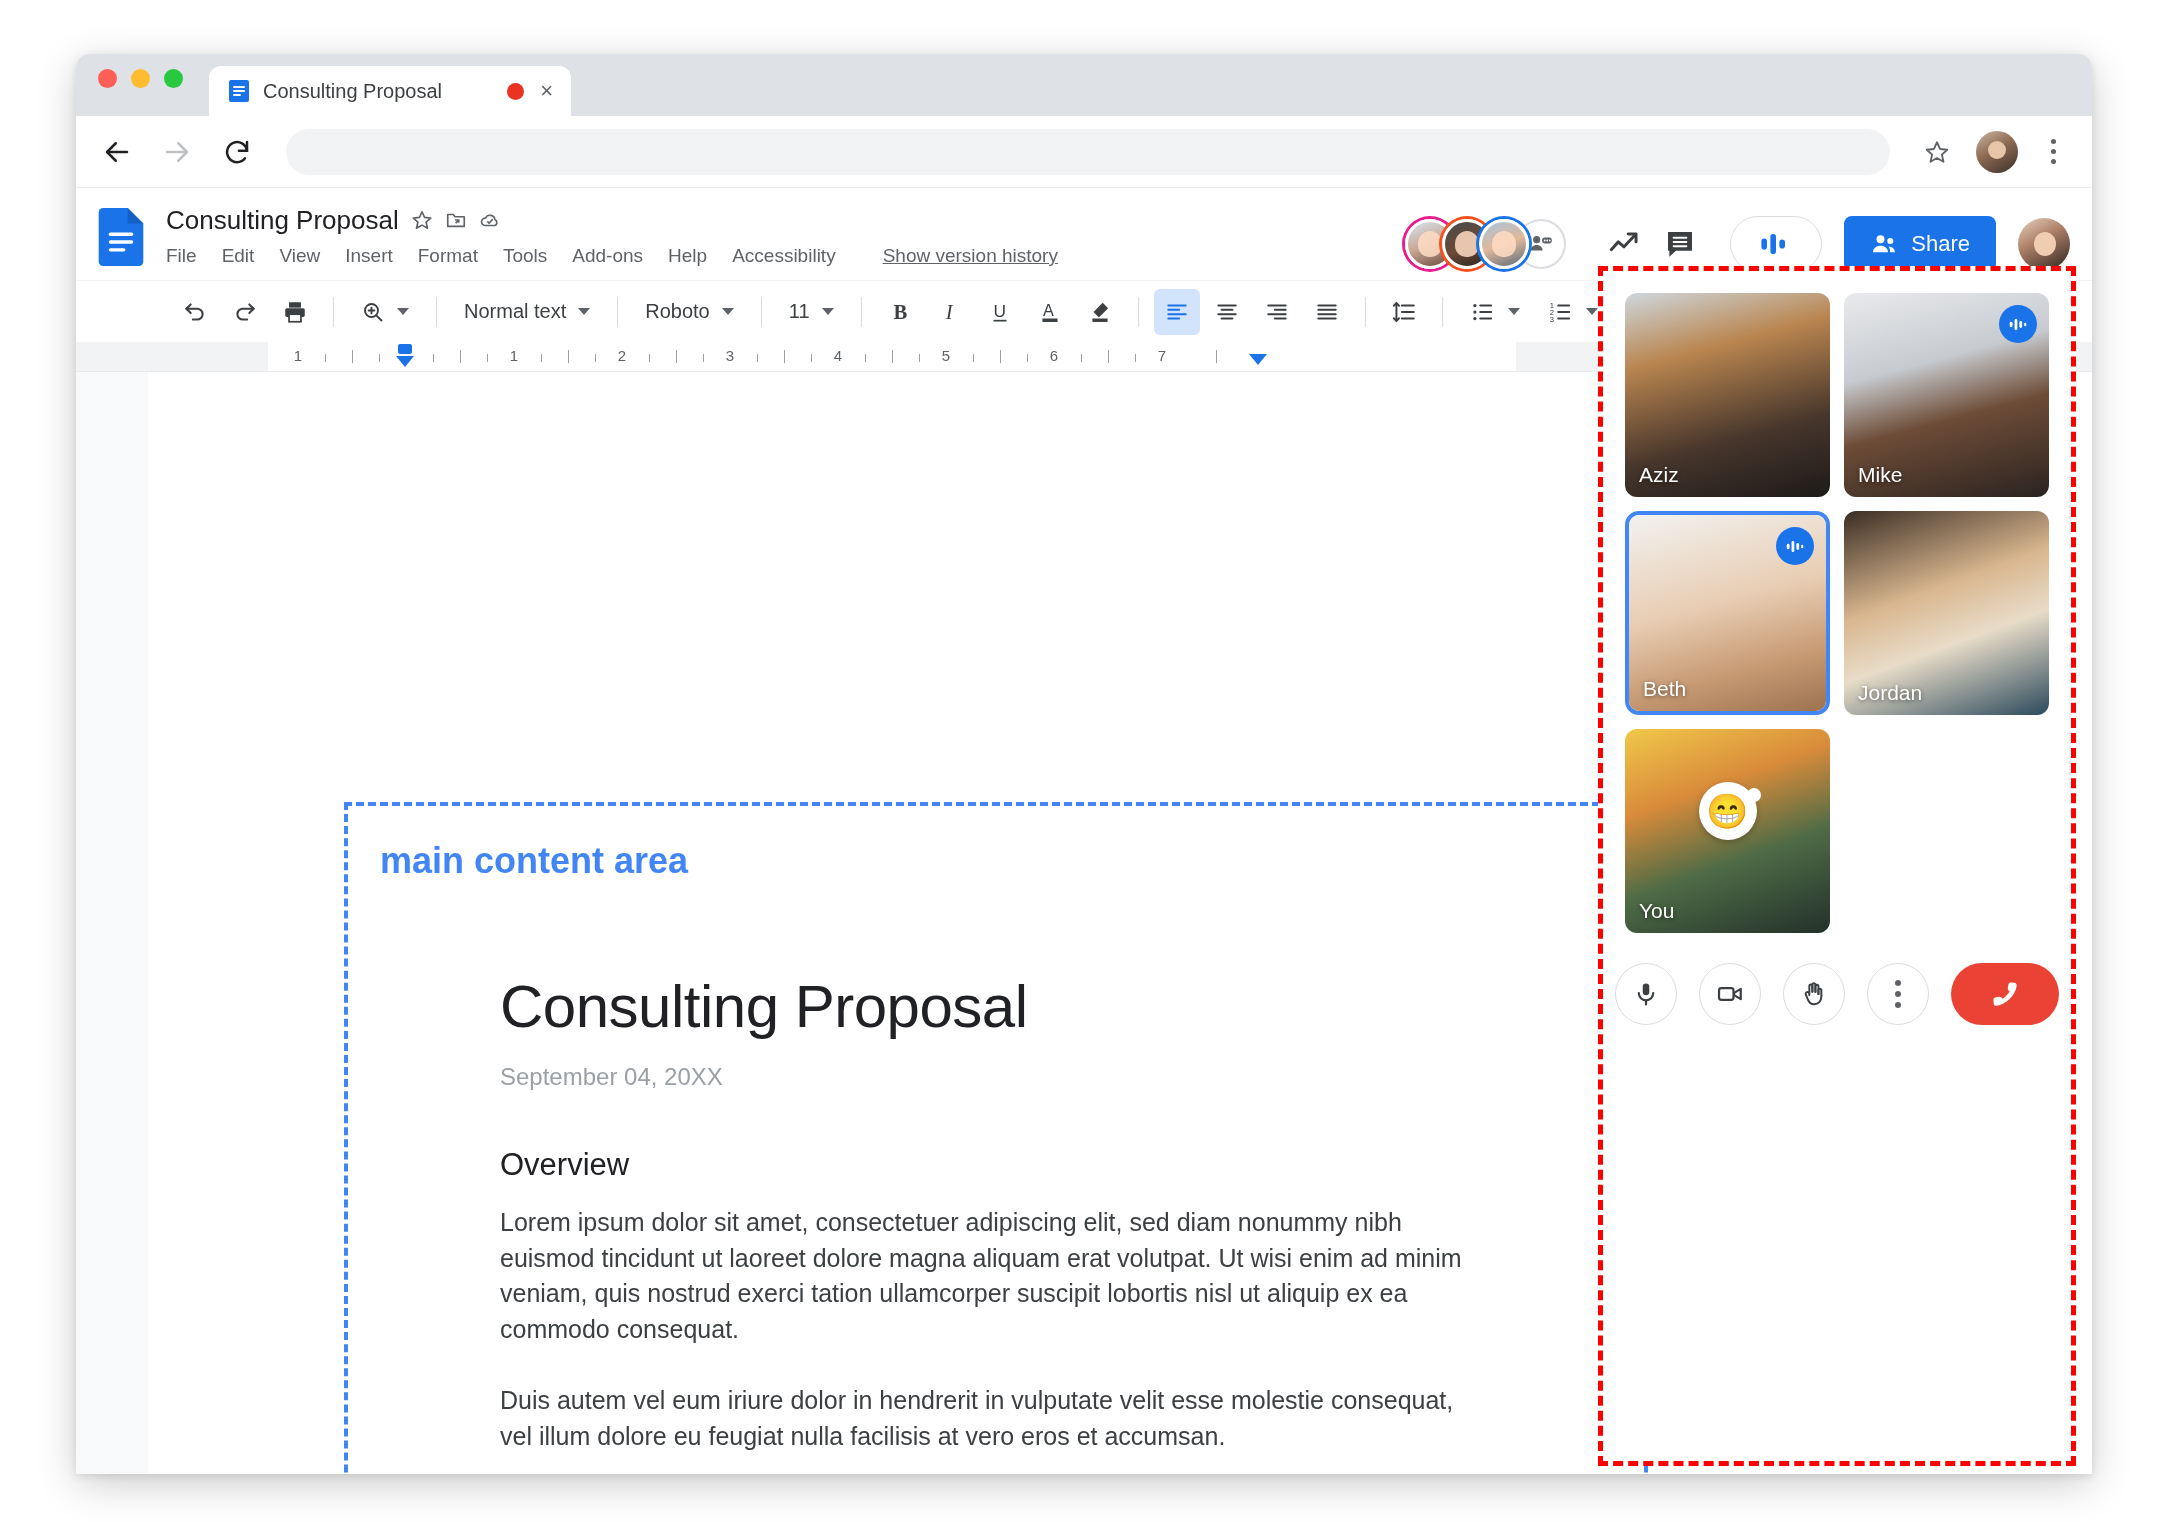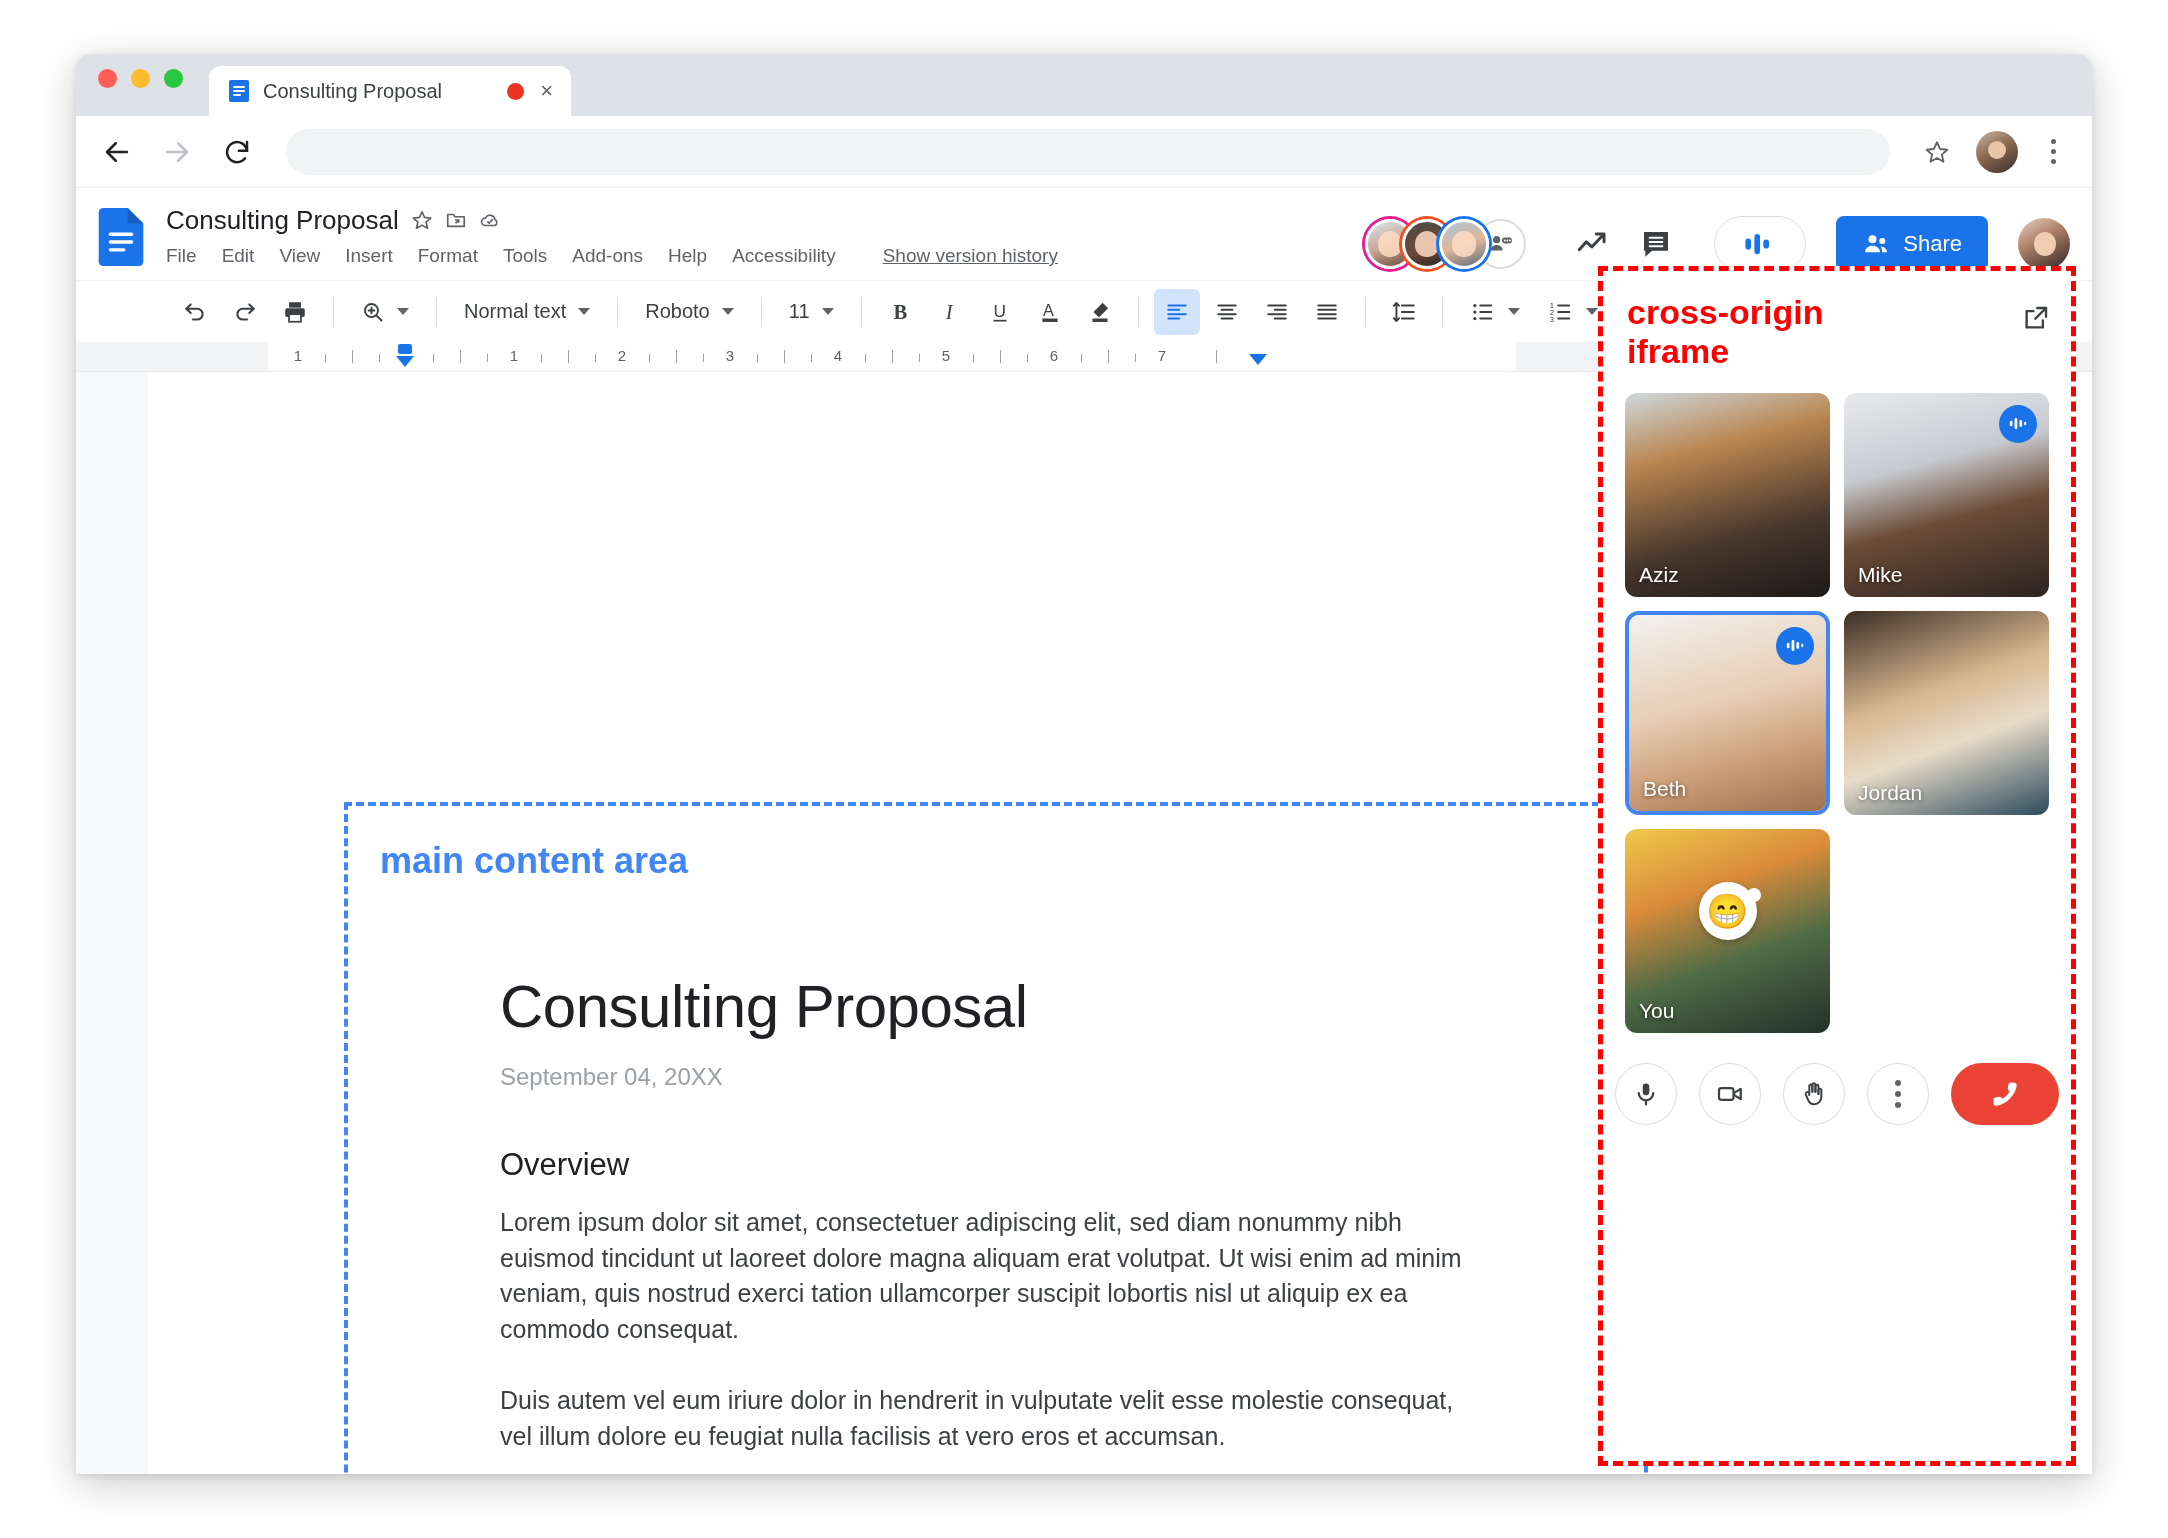--- a/index.html
+++ b/index.html
@@ -96,21 +96,21 @@
   .docs-header { display: flex; align-items: flex-start; padding: 14px 22px 6px 22px; height: 92px; }
   .docs-logo { width: 46px; height: 58px; margin-right: 22px; margin-top: 6px; flex: 0 0 46px; }
   .docs-titleblock { flex: 1; min-width: 0; }
   .docs-titlerow { display: flex; align-items: center; gap: 12px; height: 36px; }
   .docs-title { font-size: 26px; color: #202124; font-weight: 400; white-space: nowrap; }
   .title-icon { width: 22px; height: 22px; display:flex; align-items:center; justify-content:center; }
   .docs-menurow { display: flex; align-items: center; gap: 25px; height: 32px; margin-top: 2px; }
   .menu-item { font-size: 19px; color: #5f6368; white-space: nowrap; }
   .version-link { font-size: 19px; color: #5f6368; text-decoration: underline; margin-left: 22px; white-space: nowrap; }
 
-  .docs-actions { display: flex; align-items: center; gap: 8px; margin-top: 14px; text-align: right; }
+  .docs-actions { display: flex; align-items: center; gap: 0; margin-top: 14px; text-align: right; }
   .avatar-stack { display: flex; align-items: center; margin-right: 30px; }
   .avatar {
     width: 50px; height: 50px; border-radius: 50%;
     border: 3px solid #fff; margin-left: -13px;
     overflow: hidden; position: relative; background: #ccc;
   }
   .avatar:first-child { margin-left: 0; }
   .avatar.ring-pink { box-shadow: 0 0 0 3px #e91e8c; }
   .avatar.ring-orange { box-shadow: 0 0 0 3px #f4511e; }
   .avatar.ring-blue { box-shadow: 0 0 0 3px #1a73e8; }
@@ -672,30 +672,20 @@
           <p class="doc-p">Duis autem vel eum iriure dolor in hendrerit in vulputate velit esse molestie consequat, vel illum dolore eu feugiat nulla facilisis at vero eros et accumsan.</p>
 
         </div>
       </div>
     </div>
   </div>
 </div>
 
 <div class="iframe-panel">
 
-  <div class="iframe-head">
-    <div class="iframe-label">cross-origin<br>iframe</div>
-    <span class="popout-icon">
-      <svg viewBox="0 0 24 24" width="30" height="30" fill="none" stroke="#3c4043" stroke-width="1.9" stroke-linecap="round" stroke-linejoin="round">
-          <polyline points="13,4 20,4 20,11"></polyline>
-          <line x1="20" y1="4" x2="11.5" y2="12.5"></line>
-          <path d="M17.5 14v5.5H4.5V6.5H10"></path>
-        </svg>
-    </span>
-  </div>
 
   <div class="video-grid">
 
     <div class="tile">
       <span class="tile-img f-aziz"></span>
       <span class="tile-name">Aziz</span>
     </div>
 
     <div class="tile">
       <span class="tile-img f-mike"></span>

